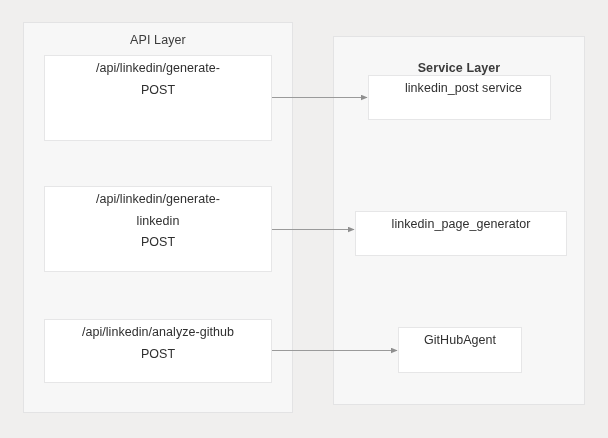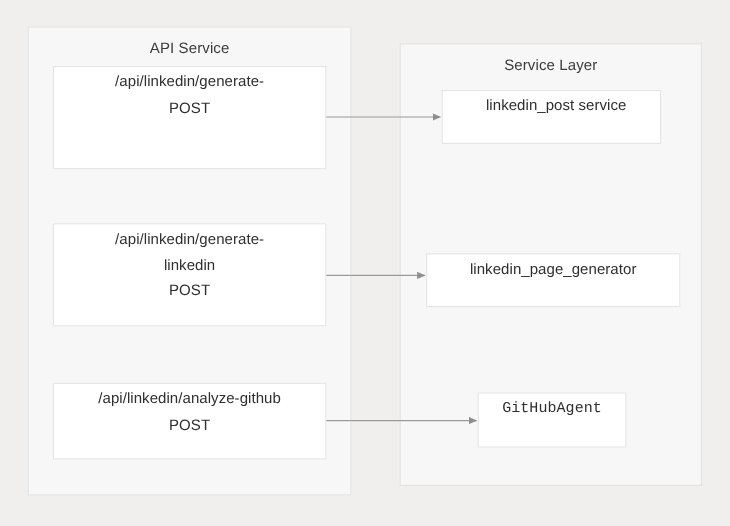--- a/index.html
+++ b/index.html
@@ -45,21 +45,22 @@
   #group-service {
     left: 333px;
     top: 36px;
     width: 252px;
     height: 369px;
   }
   #title-api {
     top: 10px;
   }
   #title-service {
-    top: 10px;
+    top: 24px;
+    font-weight: bold;
   }
 
   .node {
     position: absolute;
     background: #ffffff;
     border: 1px solid #e6e6e7;
     box-sizing: border-box;
     display: flex;
     align-items: flex-start;
     justify-content: center;
@@ -110,39 +111,38 @@
     left: 355px;
     top: 211px;
     width: 212px;
     height: 45px;
   }
   #node-github-agent {
     left: 398px;
     top: 327px;
     width: 124px;
     height: 46px;
-    font-family: Liberation Mono, monospace;
   }
 
   #edges {
     position: absolute;
     left: 0;
     top: 0;
     width: 608px;
     height: 438px;
     pointer-events: none;
   }
 </style>
 </head>
 <body>
 
 <div id="canvas">
 
   <div class="group-box" id="group-api">
-    <div class="group-title" id="title-api">API Service</div>
+    <div class="group-title" id="title-api">API Layer</div>
   </div>
 
   <div class="group-box" id="group-service">
     <div class="group-title" id="title-service">Service Layer</div>
   </div>
 
   <div class="node" id="node-generate-posts">
     <span class="lines">
       <span>/api/linkedin/generate-</span>
       <span>POST</span>

